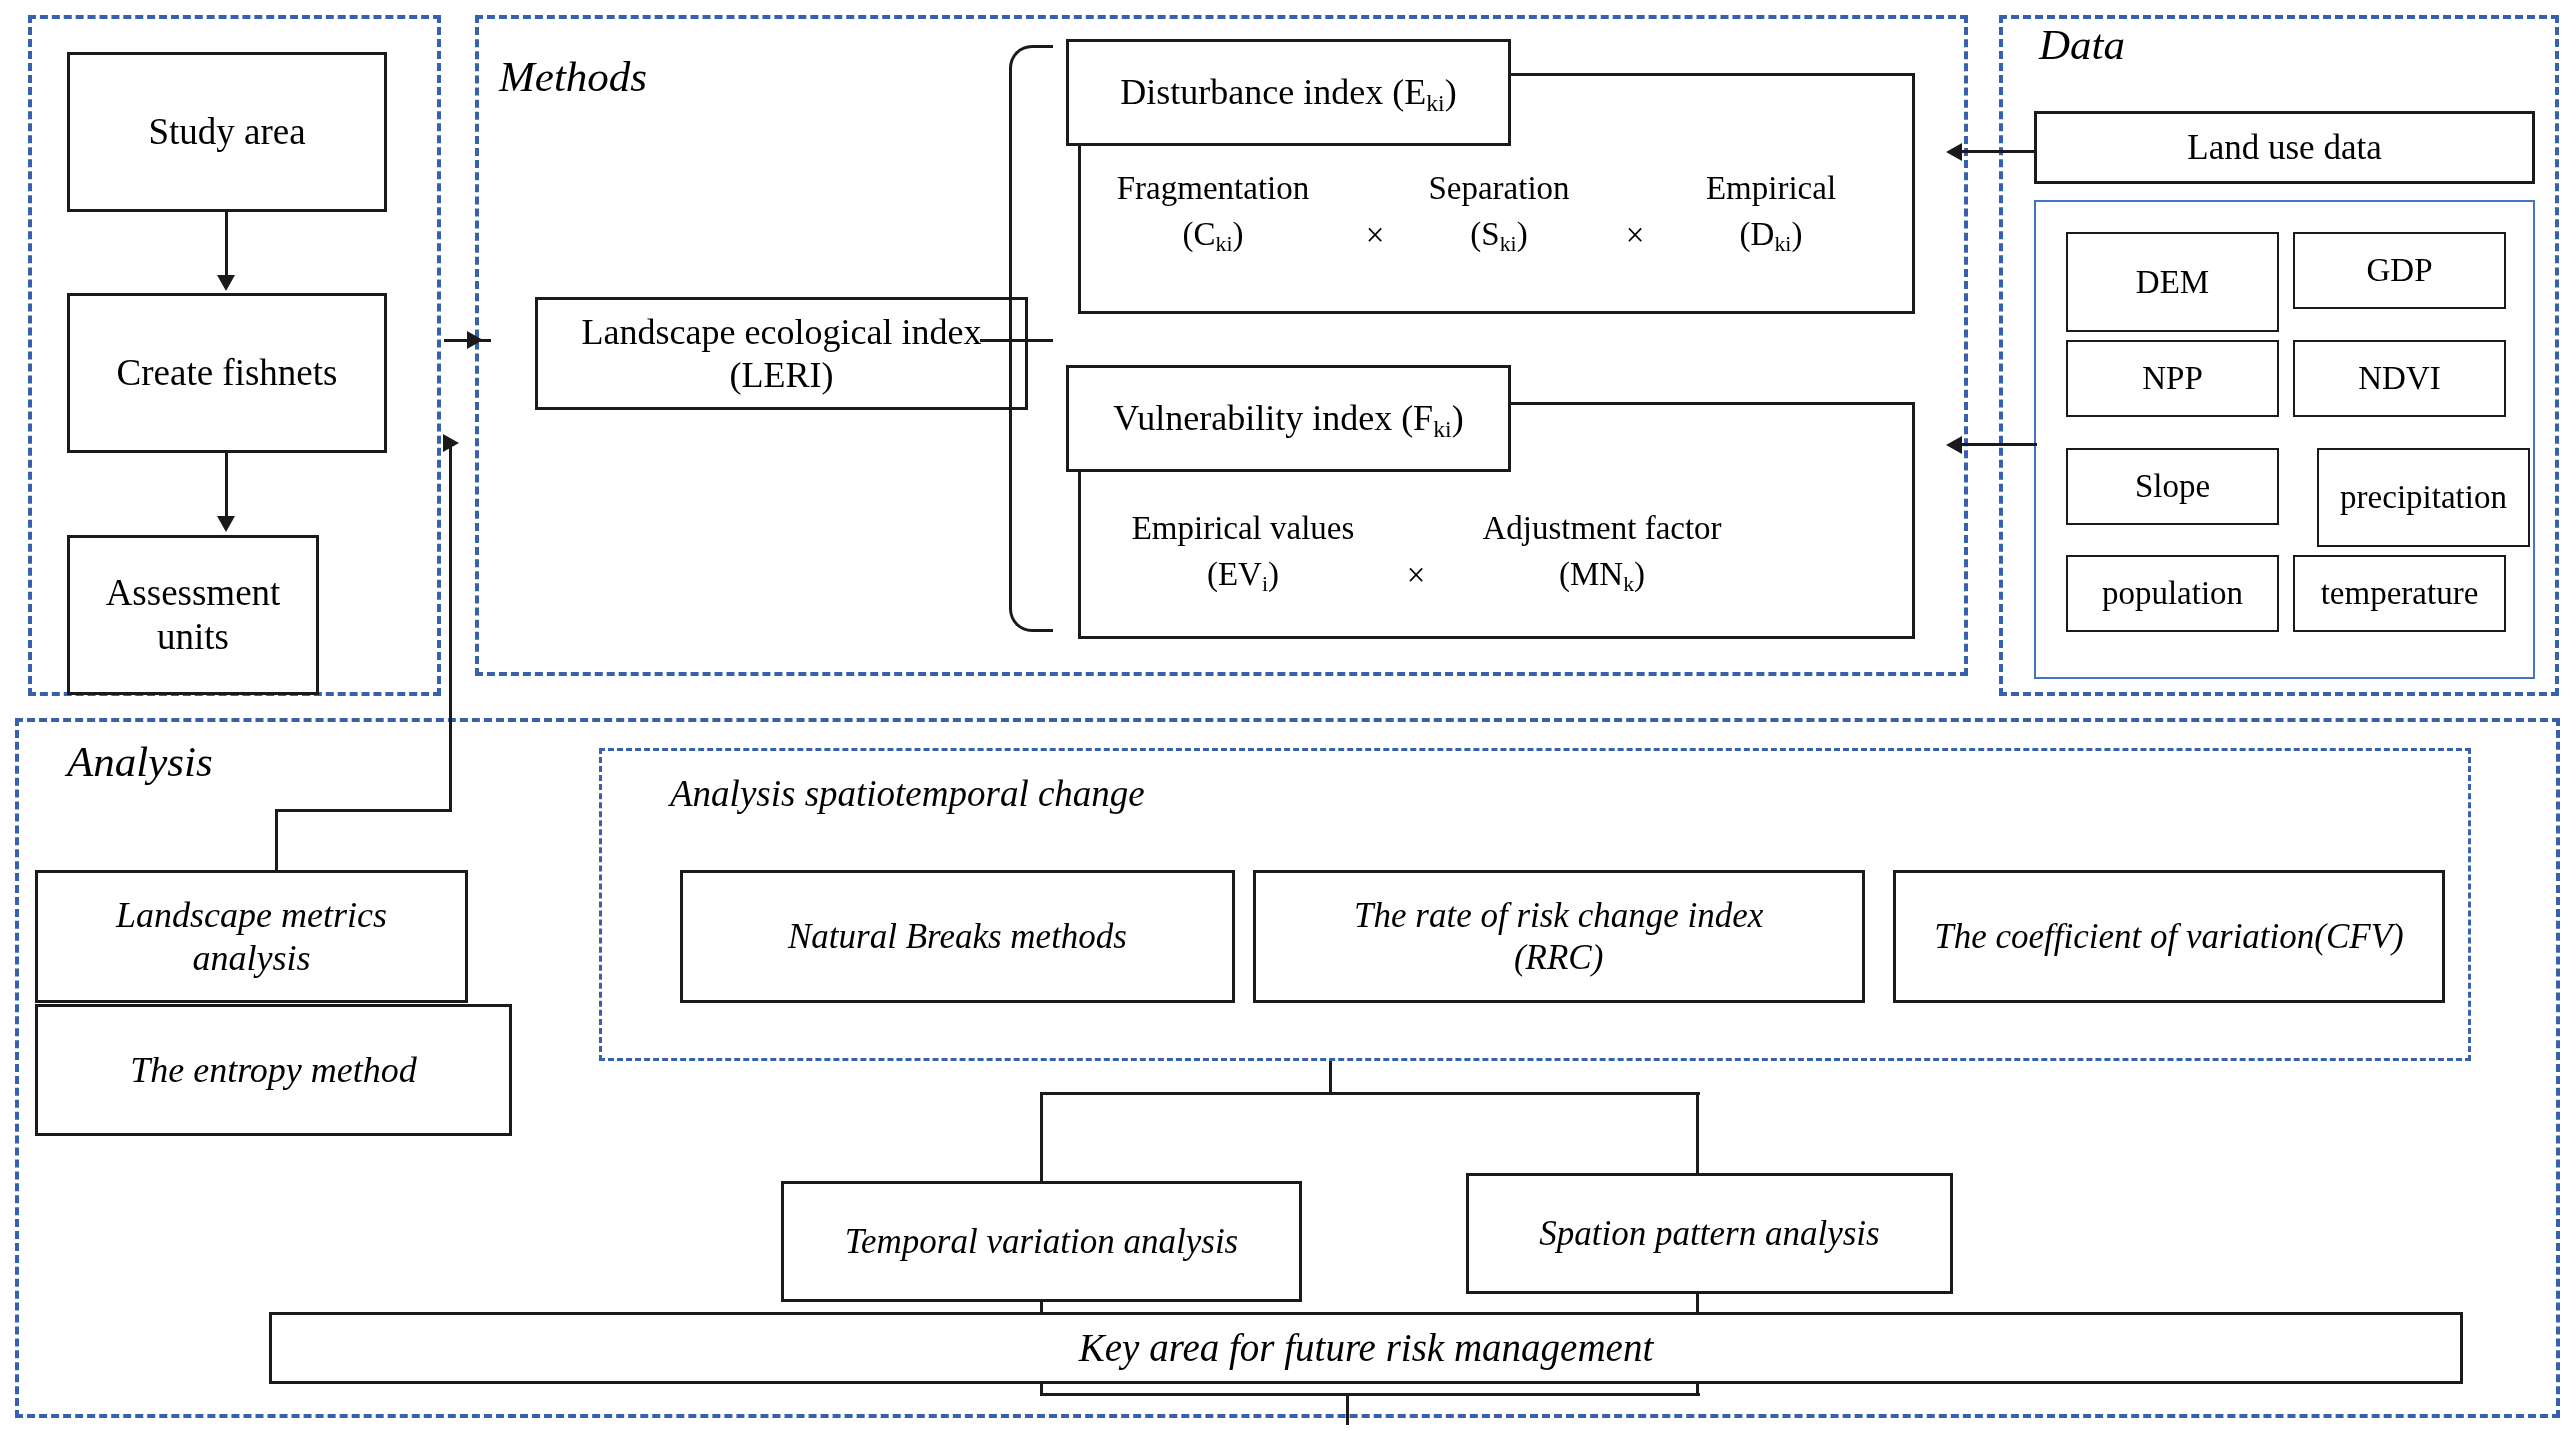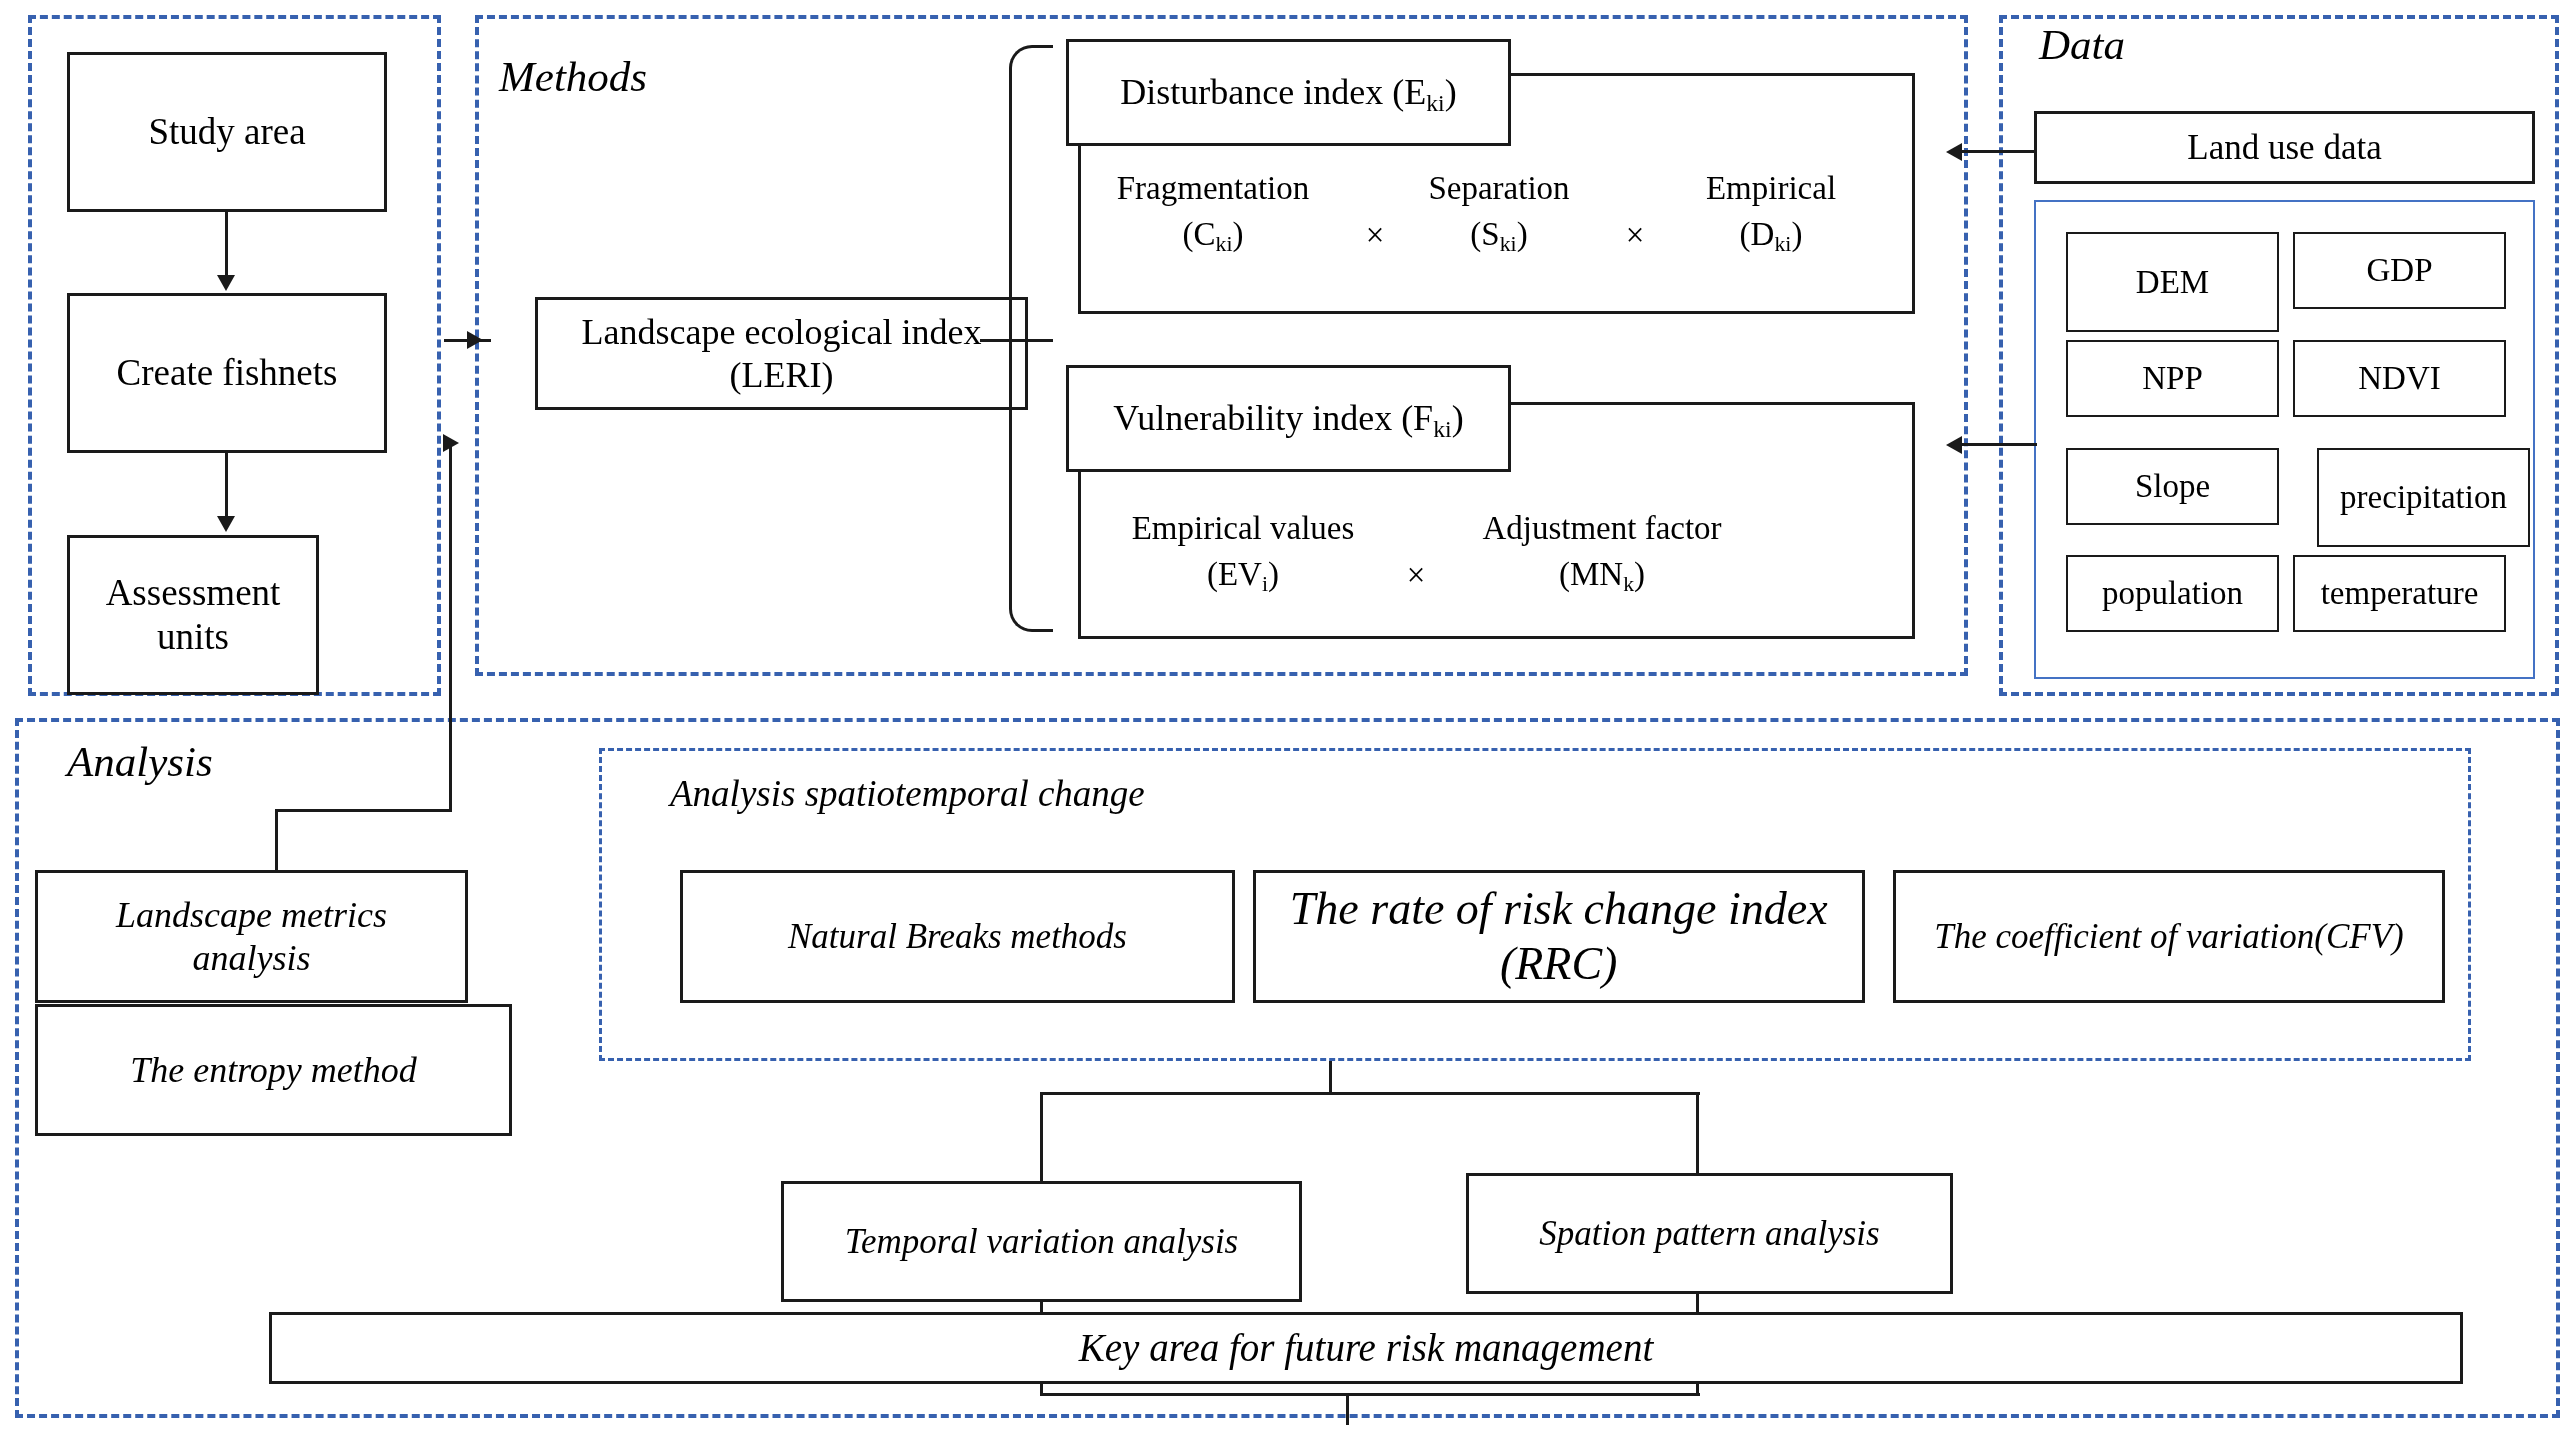--- a/index.html
+++ b/index.html
@@ -230,21 +230,21 @@
     <span>analysis</span>
   </div>
   <div class="node italic" style="left:35px; top:1004px; width:477px; height:132px; font-size:36px;">The entropy method</div>
 
   <div class="group" style="left:599px; top:748px; width:1872px; height:313px; border-width:3.3px;"></div>
   <div class="group-label" style="left:670px; top:772px; font-size:37px;">Analysis spatiotemporal change</div>
 
   <div class="node italic" style="left:680px; top:870px; width:555px; height:133px; font-size:35px; flex-direction:column;">
     <span>Natural Breaks methods</span>
   </div>
-  <div class="node italic" style="left:1253px; top:870px; width:612px; height:133px; font-size:46px; flex-direction:column;padding-left:6px;">
+  <div class="node italic" style="left:1253px; top:870px; width:612px; height:133px; font-size:35px; flex-direction:column;padding-left:6px;">
     <span>The rate of risk change index</span>
     <span>(RRC)</span>
   </div>
   <div class="node italic" style="left:1893px; top:870px; width:552px; height:133px; font-size:35px; ">
     <span>The coefficient of variation</span>
     <span>(CFV)</span>
   </div>
 
   <div class="line-v" style="left:1329px; top:1061px; height:33px;"></div>
   <div class="line-h" style="left:1040px; top:1092px; width:660px;"></div>

